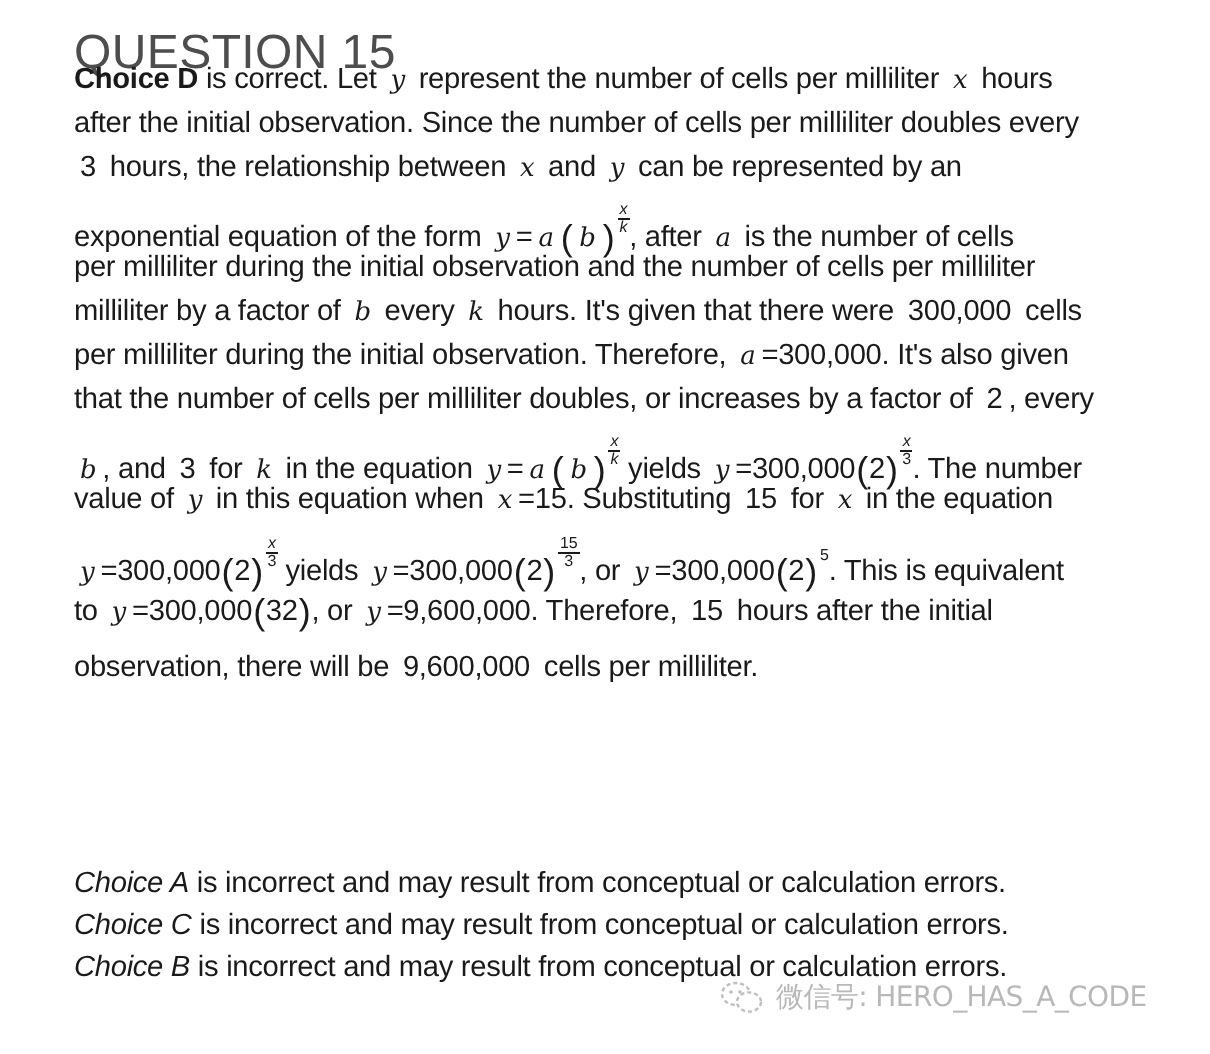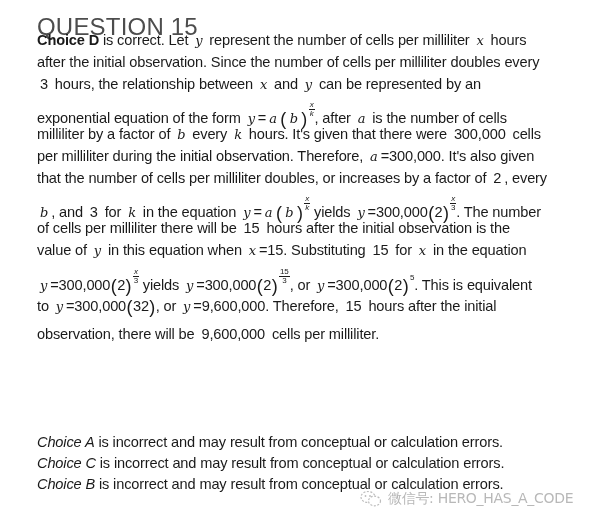--- a/index.html
+++ b/index.html
@@ -29,25 +29,25 @@
 </head>
 <body>
 
 <div class="title">QUESTION 15</div>
 
 <div class="para" style="top:29px;">
   <div class="line"><b>Choice D</b><span> is correct. Let </span><span class="v">y</span><span> represent the number of cells per milliliter </span><span class="v">x</span><span> hours</span></div>
   <div class="line">after the initial observation. Since the number of cells per milliliter doubles every</div>
   <div class="line"><span class="num">3</span><span> hours, the relationship between </span><span class="v">x</span><span> and </span><span class="v">y</span><span> can be represented by an</span></div>
   <div class="line tall"><span>exponential equation of the form </span><span><span class="v">y</span>=<span class="v">a</span><span class="paren">(</span><span class="v">b</span><span class="paren">)</span><span class="frac"><span class="top">x</span><span class="bot">k</span></span></span><span>, after </span><span class="v">a</span><span> is the number of cells</span></div>
+  <div class="line">per milliliter during the initial observation and the number of cells per milliliter</div>
   <div class="line"><span>milliliter by a factor of </span><span class="v">b</span><span> every </span><span class="v">k</span><span> hours. It's given that there were </span><span class="num">300,000</span><span> cells</span></div>
   <div class="line"><span>per milliliter during the initial observation. Therefore, </span><span><span class="v">a</span>=300,000</span><span>. It's also given</span></div>
   <div class="line"><span>that the number of cells per milliliter doubles, or increases by a factor of </span><span class="num">2</span><span>, every</span></div>
   <div class="line tall"><span class="v">b</span><span>, and </span><span class="num">3</span><span> for </span><span class="v">k</span><span> in the equation </span><span><span class="v">y</span>=<span class="v">a</span><span class="paren">(</span><span class="v">b</span><span class="paren">)</span><span class="frac"><span class="top">x</span><span class="bot">k</span></span></span><span> yields </span><span><span class="v">y</span>=300,000<span class="paren">(</span>2<span class="paren">)</span><span class="frac"><span class="top">x</span><span class="bot n">3</span></span></span><span>. The number</span></div>
-  <div class="line"><span>of cells per milliliter there will be </span><span class="num">15</span><span> hours after the initial observation is the</span></div>
   <div class="line"><span>value of </span><span class="v">y</span><span> in this equation when </span><span class="v">x</span>=15<span>. Substituting </span><span class="num">15</span><span> for </span><span class="v">x</span><span> in the equation</span></div>
   <div class="line tall"><span><span class="v">y</span>=300,000<span class="paren">(</span>2<span class="paren">)</span><span class="frac"><span class="top">x</span><span class="bot n">3</span></span></span><span> yields </span><span><span class="v">y</span>=300,000<span class="paren">(</span>2<span class="paren">)</span><span class="frac"><span class="top n">15</span><span class="bot n">3</span></span></span><span>, or </span><span><span class="v">y</span>=300,000<span class="paren">(</span>2<span class="paren">)</span><span class="sup">5</span></span><span>. This is equivalent</span></div>
   <div class="line tall"><span>to </span><span><span class="v">y</span>=300,000<span class="paren">(</span>32<span class="paren">)</span></span><span>, or </span><span><span class="v">y</span>=9,600,000</span><span>. Therefore, </span><span class="num">15</span><span> hours after the initial</span></div>
   <div class="line tall"><span>observation, there will be </span><span class="num">9,600,000</span><span> cells per milliliter.</span></div>
 </div>
 
 <div class="choices">
   <div><i>Choice A</i><span> is incorrect and may result from conceptual or calculation errors.</span></div>
   <div><i>Choice C</i><span> is incorrect and may result from conceptual or calculation errors.</span></div>
   <div><i>Choice B</i><span> is incorrect and may result from conceptual or calculation errors.</span></div>

